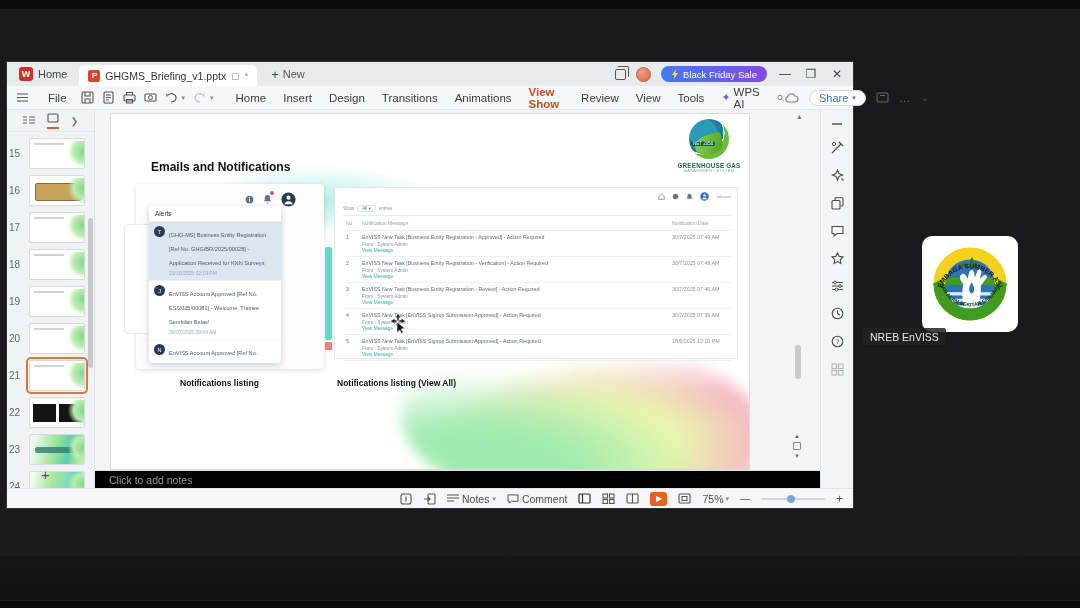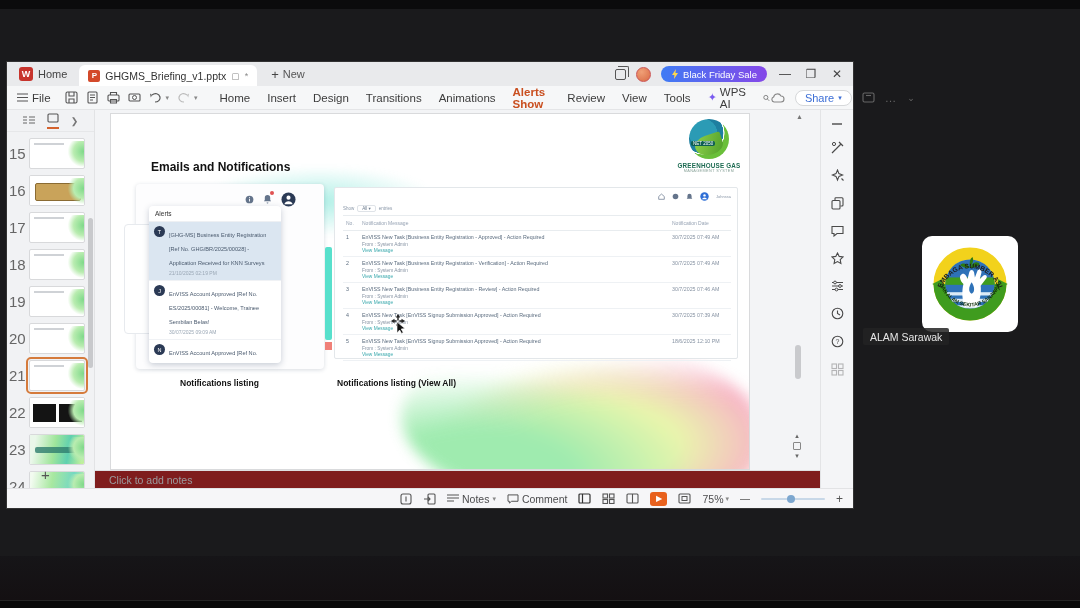--- a/index.html
+++ b/index.html
@@ -28,39 +28,39 @@
   .tab-right { margin-left:auto; display:flex; align-items:center; gap:10px; padding-right:8px; }
   .stackico { width:11px; height:11px; border:1.2px solid #555; border-radius:2px; position:relative; }
   .stackico:before { content:""; position:absolute; left:2px; top:-4px; width:10px; height:10px; border-top:1.2px solid #555; border-right:1.2px solid #555; border-radius:0 2px 0 0; }
   .avatar-o { width:15px; height:15px; border-radius:50%; background:radial-gradient(circle at 35% 30%, #f0a077, #d96a45); border:1px solid #c55; }
   .sale-pill { display:flex; align-items:center; gap:4px; height:16px; padding:0 10px; border-radius:9px;
                background:linear-gradient(90deg,#3f7bf4,#8547e8); color:#fff; font-size:9.5px; }
   .winbtn { color:#444; font-size:12px; width:16px; text-align:center; }
 
   
   .menubar { left:0; top:24px; width:846px; height:24px; background:#f6f7f8; border-bottom:1px solid #e4e5e7; display:flex; align-items:center; font-size:11.5px; color:#3c3c3c; }
-  .filebtn { display:flex; align-items:center; gap:4px; padding:0 8px 0 10px; }
+  .filebtn { display:flex; align-items:center; gap:20px; padding:0 8px 0 10px; }
   .qicons { display:flex; align-items:center; gap:8px; padding:0 6px; }
   .qicons svg { display:block; }
   .ddv { font-size:7px; color:#888; margin-left:-4px; }
   .menu-items { display:flex; align-items:center; gap:17px; margin-left:16px; }
   .mitem { position:relative; padding:4px 0; }
   .mitem.active { color:#c94f20; font-weight:bold; }
   .mitem.active:after { content:""; position:absolute; left:0; right:0; bottom:0; height:2px; background:#c94f20; }
   .wpsai { display:flex; align-items:center; gap:3px; }
   .ai-star { color:#7a5cf0; font-size:11px; }
   .menu-right { margin-left:auto; display:flex; align-items:center; gap:10px; padding-right:10px; }
   .share-pill { display:flex; align-items:center; gap:4px; border:1px solid #d6d8da; border-radius:10px; padding:1px 9px; font-size:11px; color:#3d6fd6; background:#fff; }
 
   
   .panel { left:0; top:48px; width:88px; height:378px; background:#f1f2f4; border-right:1px solid #e2e3e5; }
   .panel-tools { display:flex; align-items:center; justify-content:center; gap:12px; height:22px; border-bottom:1px solid #e6e7e9; color:#555; }
   .pt-active { border-bottom:2px solid #d4622e; padding-bottom:1px; }
   .thumb-row { display:flex; align-items:center; gap:4px; margin:6px 2px 0 2px; }
-  .tnum { width:16px; text-align:right; font-size:15px; color:#666; }
+  .tnum { width:16px; font-size:10px; color:#666; }
   .tbox { width:56px; height:31px; background:#fff; border:1px solid #d8d9db; border-radius:2px; position:relative; overflow:hidden; }
   .tbox:before { content:""; position:absolute; left:4px; top:4px; width:30px; height:2px; background:#cfd2d6; }
   .tbox:after { content:""; position:absolute; right:-6px; top:2px; width:22px; height:26px; background:radial-gradient(ellipse at 70% 40%, #7fd98a 0%, #b9ecb0 45%, rgba(255,255,255,0) 72%); }
   .tbox .fill { position:absolute; inset:0; }
   .t16 .fill { background:linear-gradient(#fff,#fff); }
   .t16 .fill:before { content:""; position:absolute; left:5px; top:7px; width:44px; height:16px; background:#c9a35a; border:1px solid #8a6b33; border-radius:2px; }
   .t21sel { outline:2px solid #d57b3c; outline-offset:1px; }
   .t22 .fill { background:#fff; }
   .t22 .fill:before { content:""; position:absolute; left:3px; top:6px; width:23px; height:18px; background:#141414; }
   .t22 .fill:after { content:""; position:absolute; left:29px; top:6px; width:23px; height:18px; background:#141414; }
@@ -130,21 +130,21 @@
   .sscroll-up { position:absolute; left:701px; top:3px; font-size:7px; color:#777; }
   .sscroll { position:absolute; left:700px; top:235px; width:6px; height:34px; background:#c9cacd; border-radius:3px; }
   .snav { position:absolute; left:698px; top:322px; display:flex; flex-direction:column; align-items:center; gap:2px; color:#666; font-size:7px; }
   .snav .pg { width:8px; height:8px; border:1px solid #888; border-radius:1px; }
 
   
   .rtool { left:813px; top:48px; width:33px; height:378px; background:#f4f5f7; border-left:1px solid #e3e4e6; display:flex; flex-direction:column; align-items:center; padding-top:12px; gap:15px; }
   .rtool svg { display:block; }
 
   
-  .notesbar { left:88px; top:408px; width:725px; height:18px; background:#7f1d1d; border-top:1px solid #dedfe1; font-size:10.5px; color:#9b9b9d; display:flex; align-items:center; padding-left:14px; }
+  .notesbar { left:88px; top:408px; width:725px; height:18px; background:#000000; border-top:1px solid #dedfe1; font-size:10.5px; color:#9b9b9d; display:flex; align-items:center; padding-left:14px; }
   .statusbar { left:0; top:426px; width:846px; height:20px; background:#f6f6f8; border-top:1px solid #e2e3e5; display:flex; align-items:center; font-size:10.5px; color:#4c4c4e; }
   .sb-left { display:flex; align-items:center; gap:10px; padding-left:10px; }
   .sbsep { width:1px; height:11px; background:#d9dadc; }
   .warn { color:#c9a227; font-size:10px; }
   .sb-right { margin-left:auto; display:flex; align-items:center; gap:11px; padding-right:10px; }
   .playbtn { width:17px; height:14px; background:#e8611d; border-radius:3px; color:#fff; font-size:8px; display:flex; align-items:center; justify-content:center; }
   .zoomline { position:relative; width:64px; height:2px; background:#c8d8e8; border-radius:1px; }
   .zoomdot { position:absolute; left:26px; top:-3px; width:8px; height:8px; border-radius:50%; background:#7da7cf; }
 
   
@@ -225,21 +225,21 @@
             <path d="M12 1.5 10 3 11.2 5.4 Z" fill="#bbb"></path>
           </svg>
         <span class="ddv">▾</span>
       </div>
       <div class="menu-items">
         <span class="mitem">Home</span>
         <span class="mitem">Insert</span>
         <span class="mitem">Design</span>
         <span class="mitem">Transitions</span>
         <span class="mitem">Animations</span>
-        <span class="mitem active">Alerts Show</span>
+        <span class="mitem active">View Show</span>
         <span class="mitem">Review</span>
         <span class="mitem">View</span>
         <span class="mitem">Tools</span>
         <span class="mitem wpsai">
           <span class="ai-star">✦</span>
           <span>WPS AI</span>
         </span>
         <svg width="12" height="12" viewBox="0 0 12 12">
             <circle cx="5" cy="5" r="3.6" fill="none" stroke="#555" stroke-width="1.2"></circle>
             <path d="M8 8 L11 11" stroke="#555" stroke-width="1.2"></path>
@@ -616,15 +616,15 @@
       <path d="M50 30 C46 24 40 24 38 27 C42 30 46 31 50 30 Z M50 30 C54 22 60 22 62 26 C58 30 53 31 50 30 Z M50 29 C49 23 50 19 53 17 C55 21 53 26 50 29 Z" fill="#2c7a12"></path>
       <text font-size="8.2" font-weight="bold" fill="#1c1c1c" font-family="Liberation Sans, sans-serif">
         <textPath href="#arcTop" startOffset="50%" text-anchor="middle">LEMBAGA SUMBER ASLI</textPath>
       </text>
       <text font-size="6.4" font-weight="bold" fill="#0e2d08" font-family="Liberation Sans, sans-serif">
         <textPath href="#arcBot" startOffset="50%" text-anchor="middle">DAN ALAM SEKITAR SARAWAK</textPath>
       </text>
     </svg>
   </div>
   <div class="abs nametag">
-    <span>ALAM Sarawak</span>
+    <span>NREB EnVISS</span>
   </div>
 </div>
 
 </body></html>

